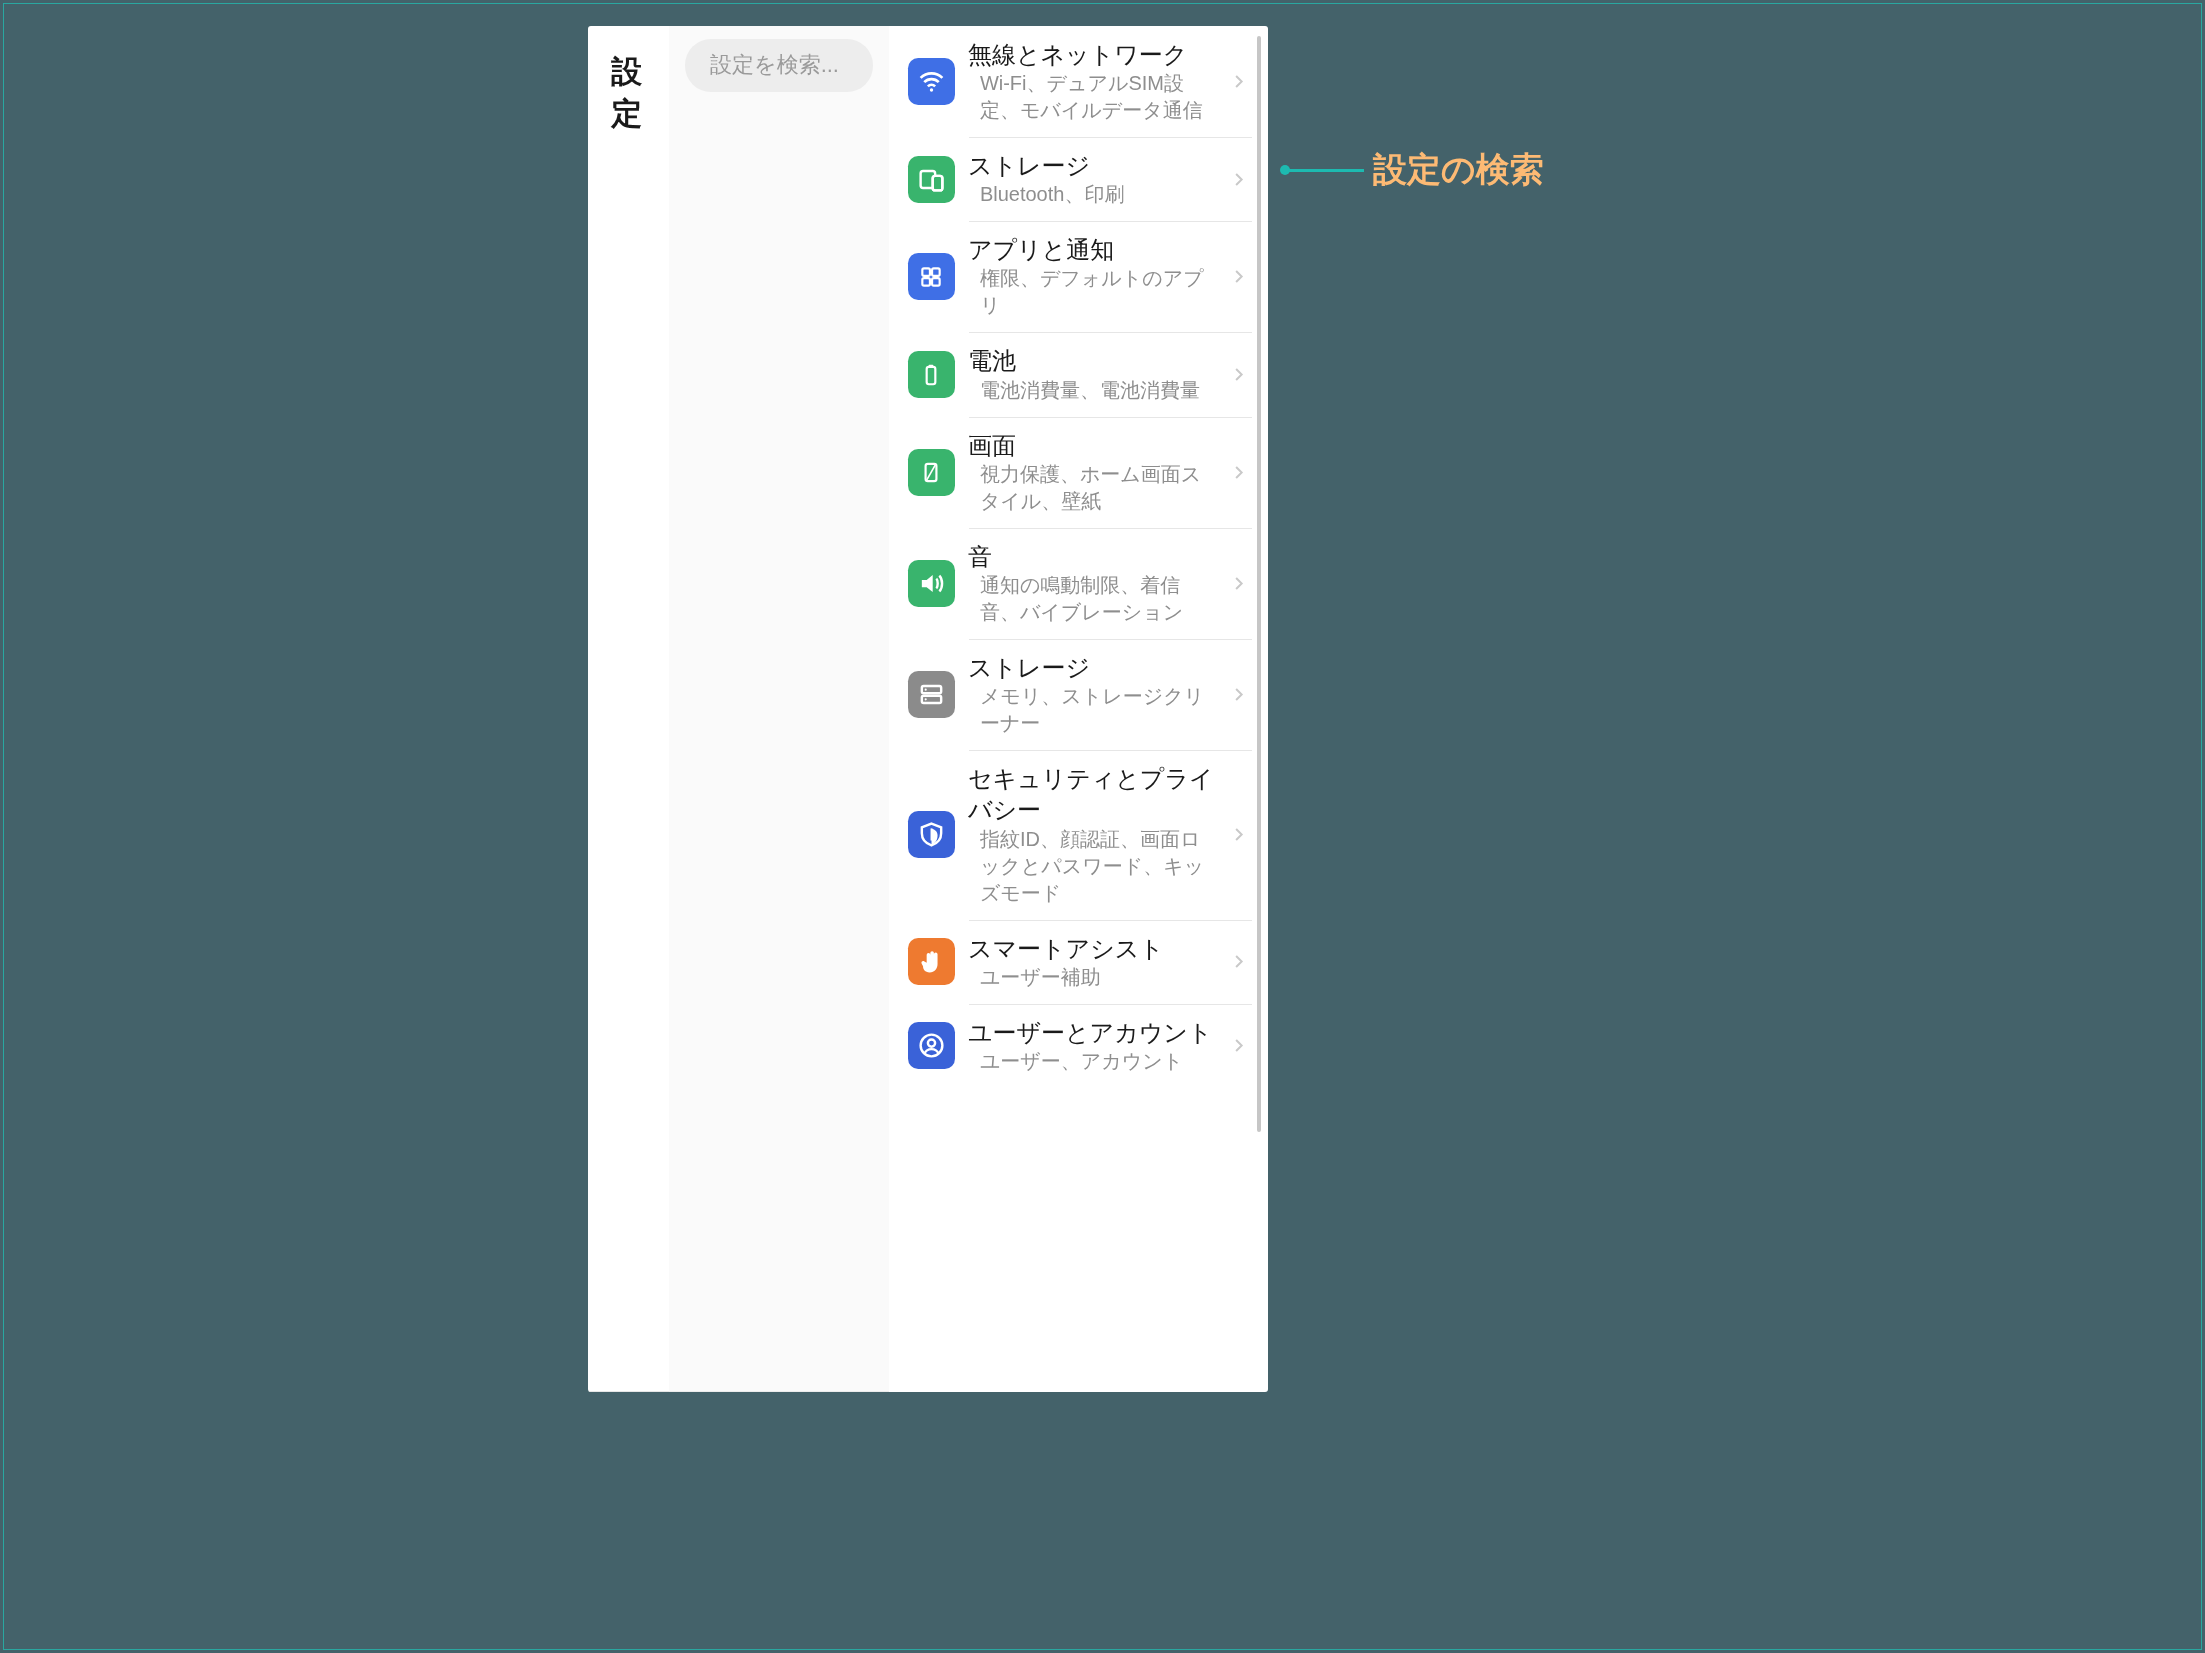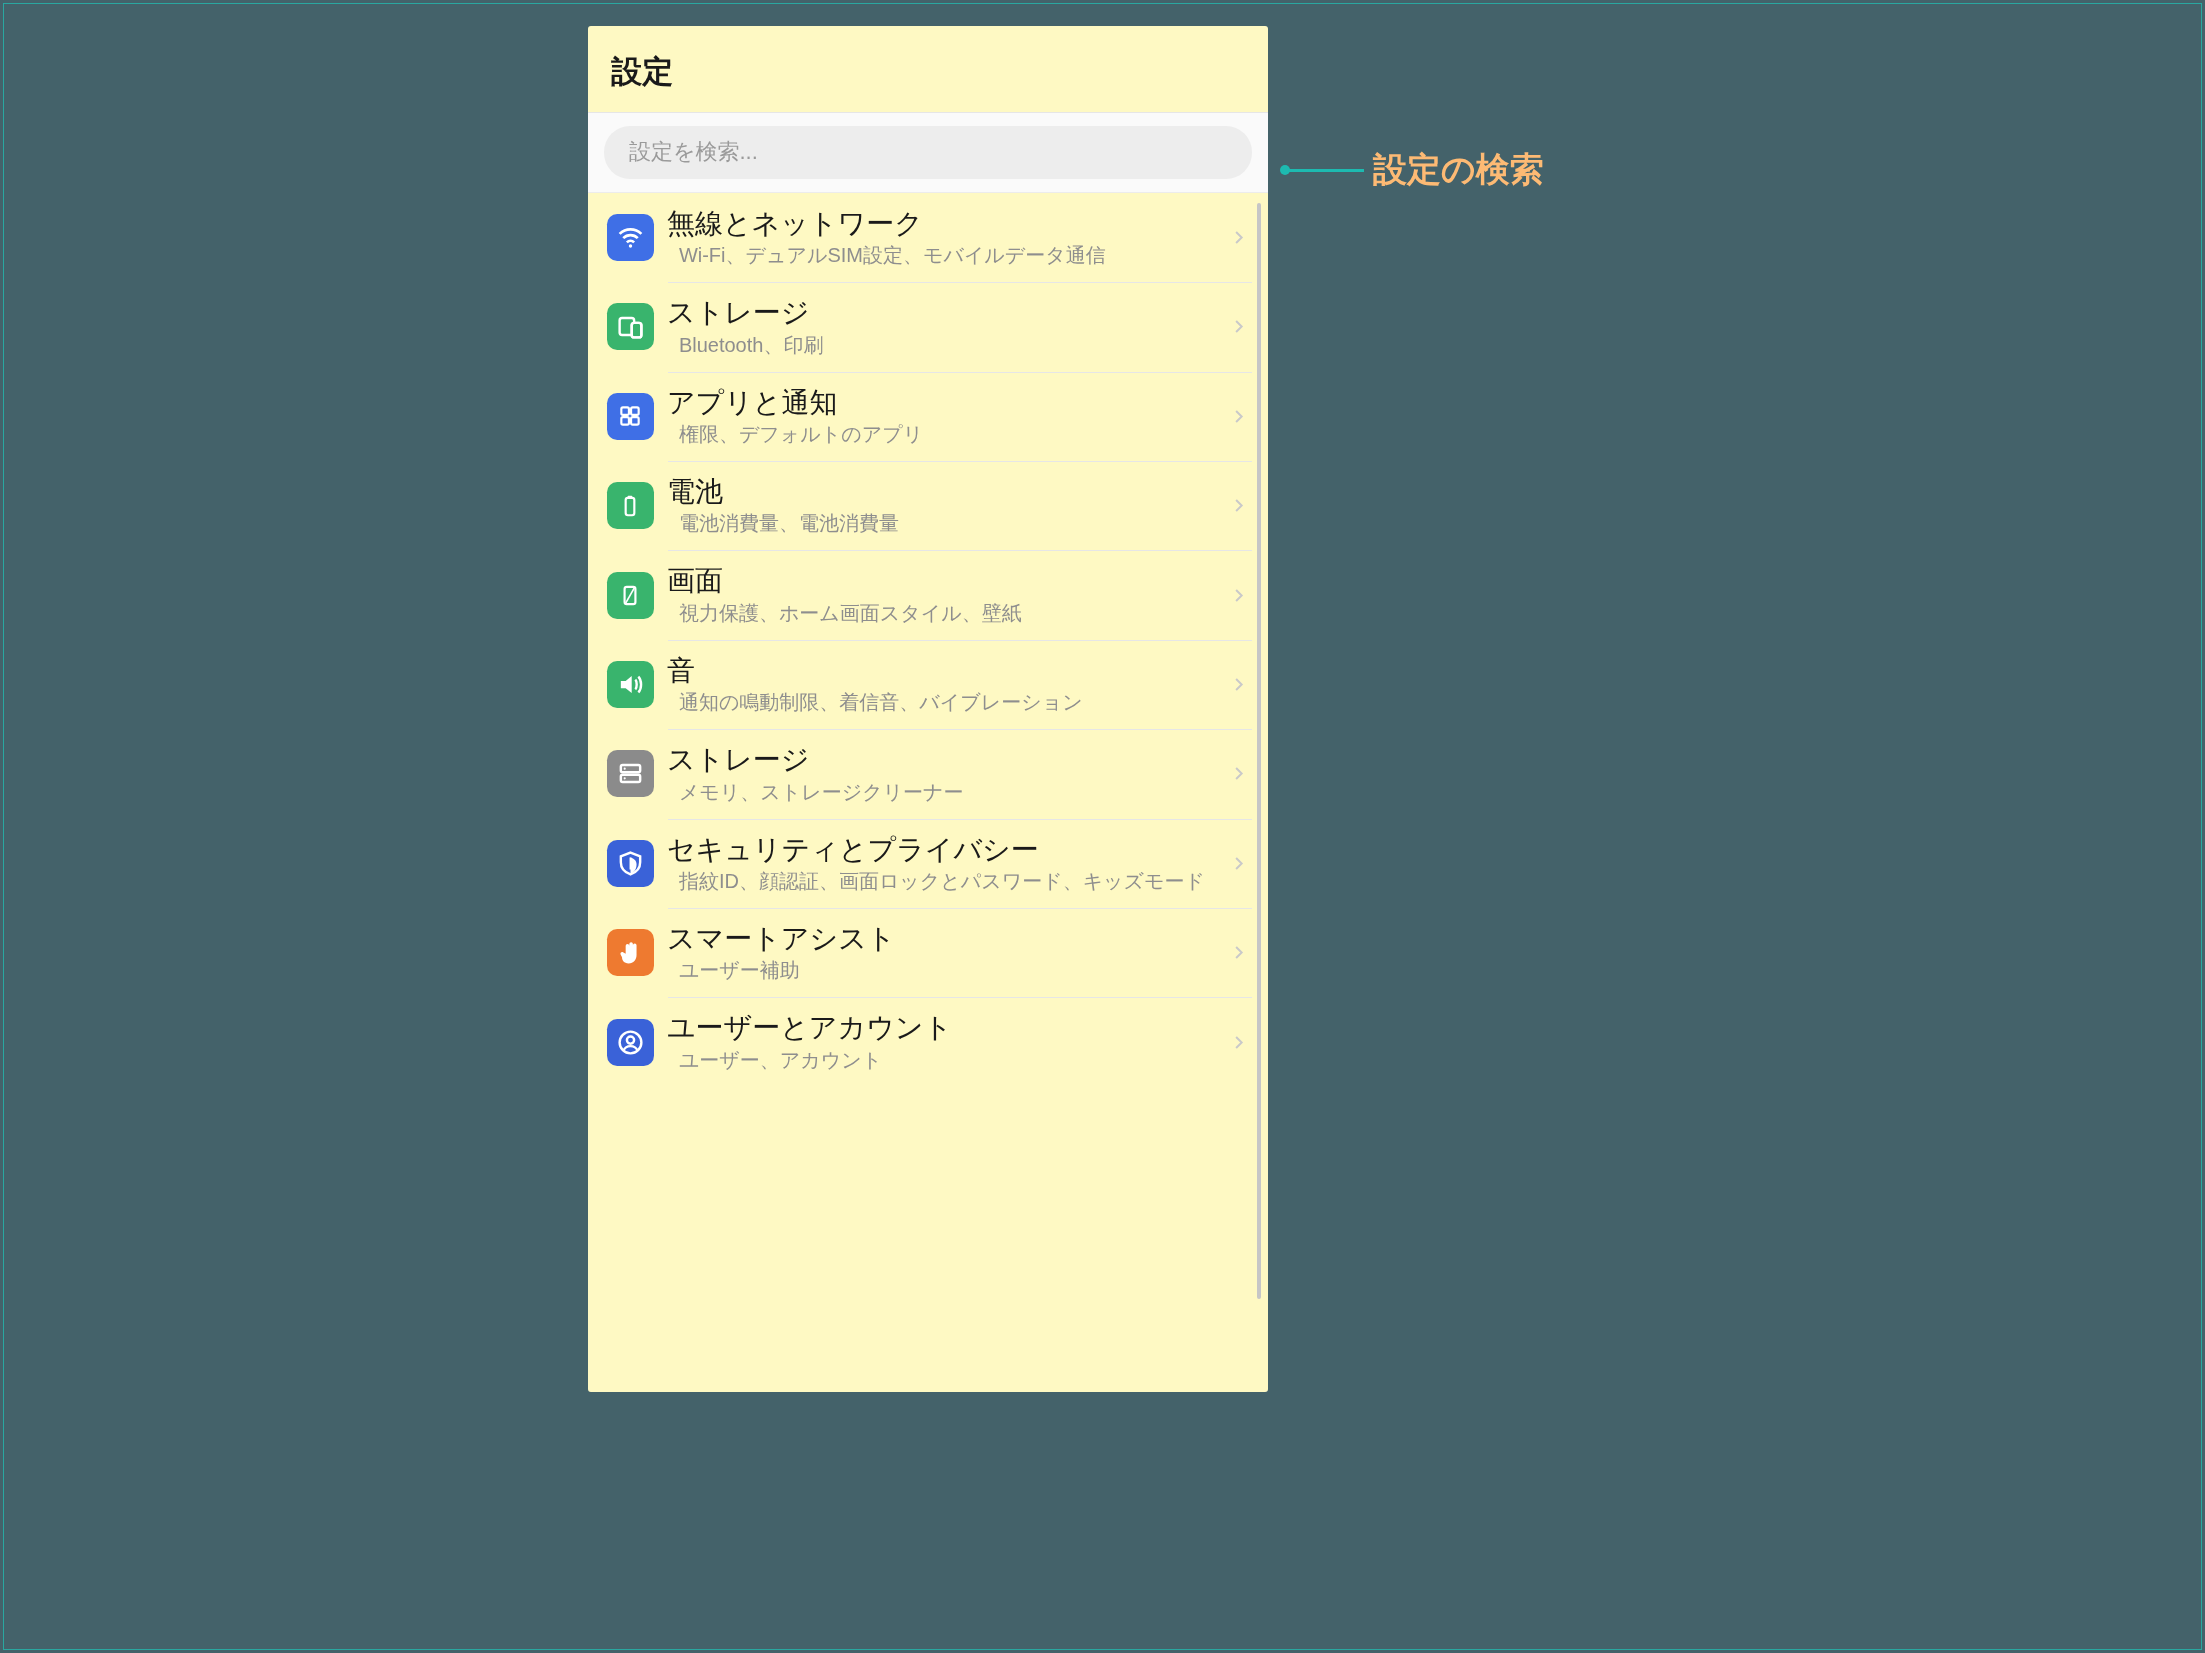--- a/index.html
+++ b/index.html
@@ -15,25 +15,25 @@
     left: 2.9px; top: 2.9px;
     width: 2199px; height: 1647px;
     border: 1.5px solid #2aa7a0;
   }
   .phone {
     position: absolute;
     left: 584px;
     top: 22px;
     width: 680px;
     height: 1366px;
-    background: #fef9c3;
+    background: #ffffff;
     border-radius: 2.9px;
     overflow: hidden;
     display: flex;
-    flex-direction: column;
+    flex-direction: row;
   }
   .header {
     padding: 25px 23.4px 19px 23.4px;
     border-bottom: 1.5px solid #e6e6e6;
   }
   .header-title {
     font-size: 31px;
     font-weight: 600;
     color: #1a1a1a;
   }
@@ -89,21 +89,21 @@
     align-items: center;
     justify-content: center;
     color: #fff;
     font-size: 25px;
   }
   .row-body {
     flex: 1 1 auto;
     min-width: 0;
   }
   .row-title {
-    font-size: 28px;
+    font-size: 24px;
     color: #1a1a1a;
     line-height: 1.3;
   }
   .row-sub {
     font-size: 20px;
     color: #8e8e8e;
     line-height: 1.35;
     margin-left: 12px;
   }
   .chevron {

